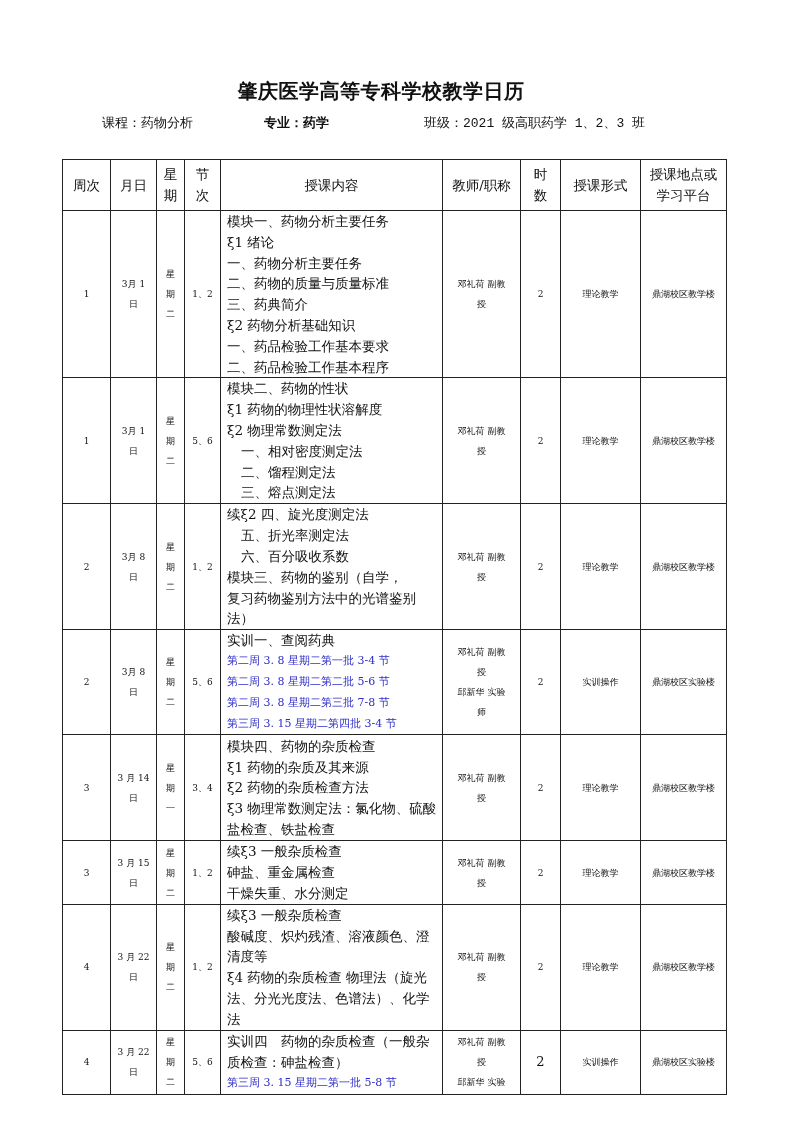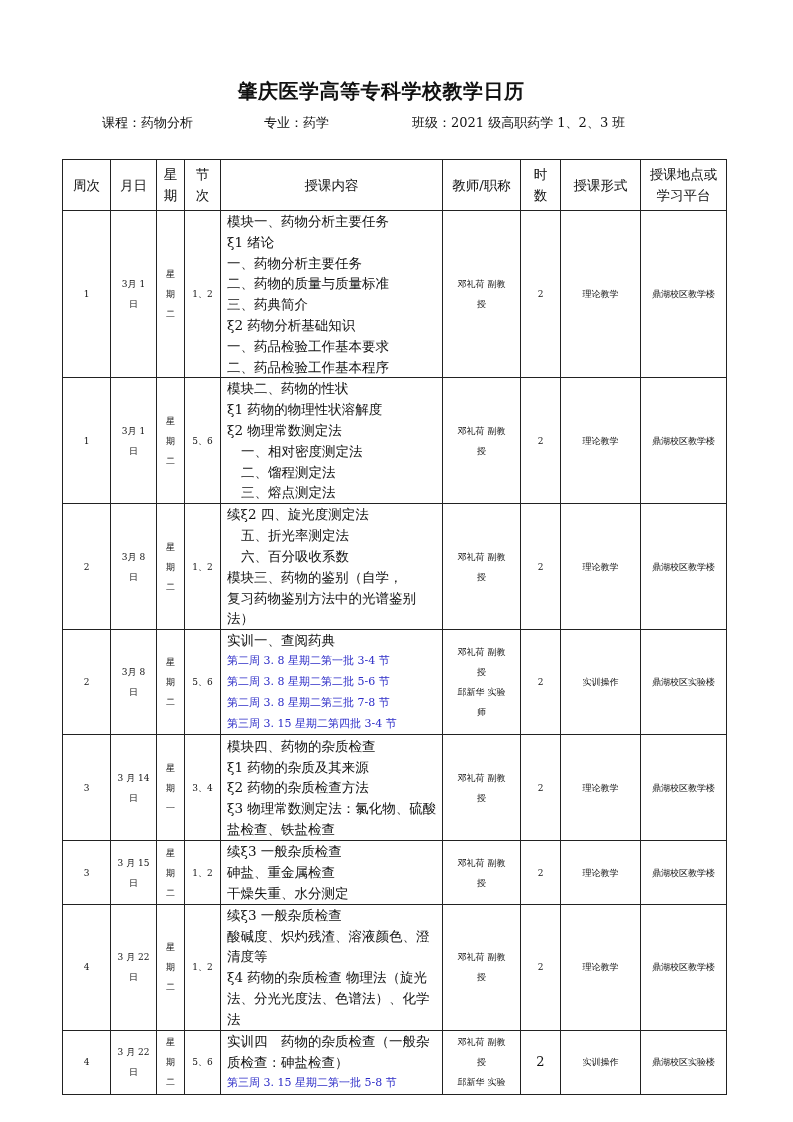--- a/index.html
+++ b/index.html
@@ -3,22 +3,22 @@
 <meta charset="utf-8">
 <style>
   html, body { margin: 0; padding: 0; background: #ffffff; }
   body { width: 793px; height: 1122px; position: relative; overflow: hidden;
          font-family: "DejaVu Serif", "Liberation Serif", serif; color: #111; }
   .title { position: absolute; top: 78px; left: 0; width: 762px; text-align: center;
            font-family: "DejaVu Sans", "Liberation Sans", sans-serif; font-size: 20px; font-weight: bold; letter-spacing: 0.5px; }
   .meta { position: absolute; top: 114px; left: 62px; width: 664px; height: 20px; font-size: 13px; }
   .meta span { position: absolute; white-space: nowrap; }
   .meta .course { left: 40px; }
-  .meta .major { left: 202px; }
-  .meta .cls { left: 350px; }
+  .meta .major { left: 202px; font-weight: bold; }
+  .meta .cls { left: 362px; font-family: Liberation Mono, monospace; }
   table { position: absolute; top: 135px; left: 62px; border-collapse: collapse; table-layout: fixed; width: 664px; margin-top: 24px; }
   td, th { border: 1px solid #222; padding: 0; text-align: center; vertical-align: middle; font-weight: normal; }
   th { font-size: 13.5px; line-height: 21px; height: 50px; }
   td.small { font-size: 9px; line-height: 20px; }
   td.content { text-align: left; font-size: 13.5px; line-height: 20.8px; padding: 0 4px 0 6px; }
   .line { display: block; white-space: nowrap; }
   .line.indent { padding-left: 14px; }
   .line.blue { color: #2c2cc8; font-size: 11px; }
   td.big { font-size: 13px; }
 </style>

